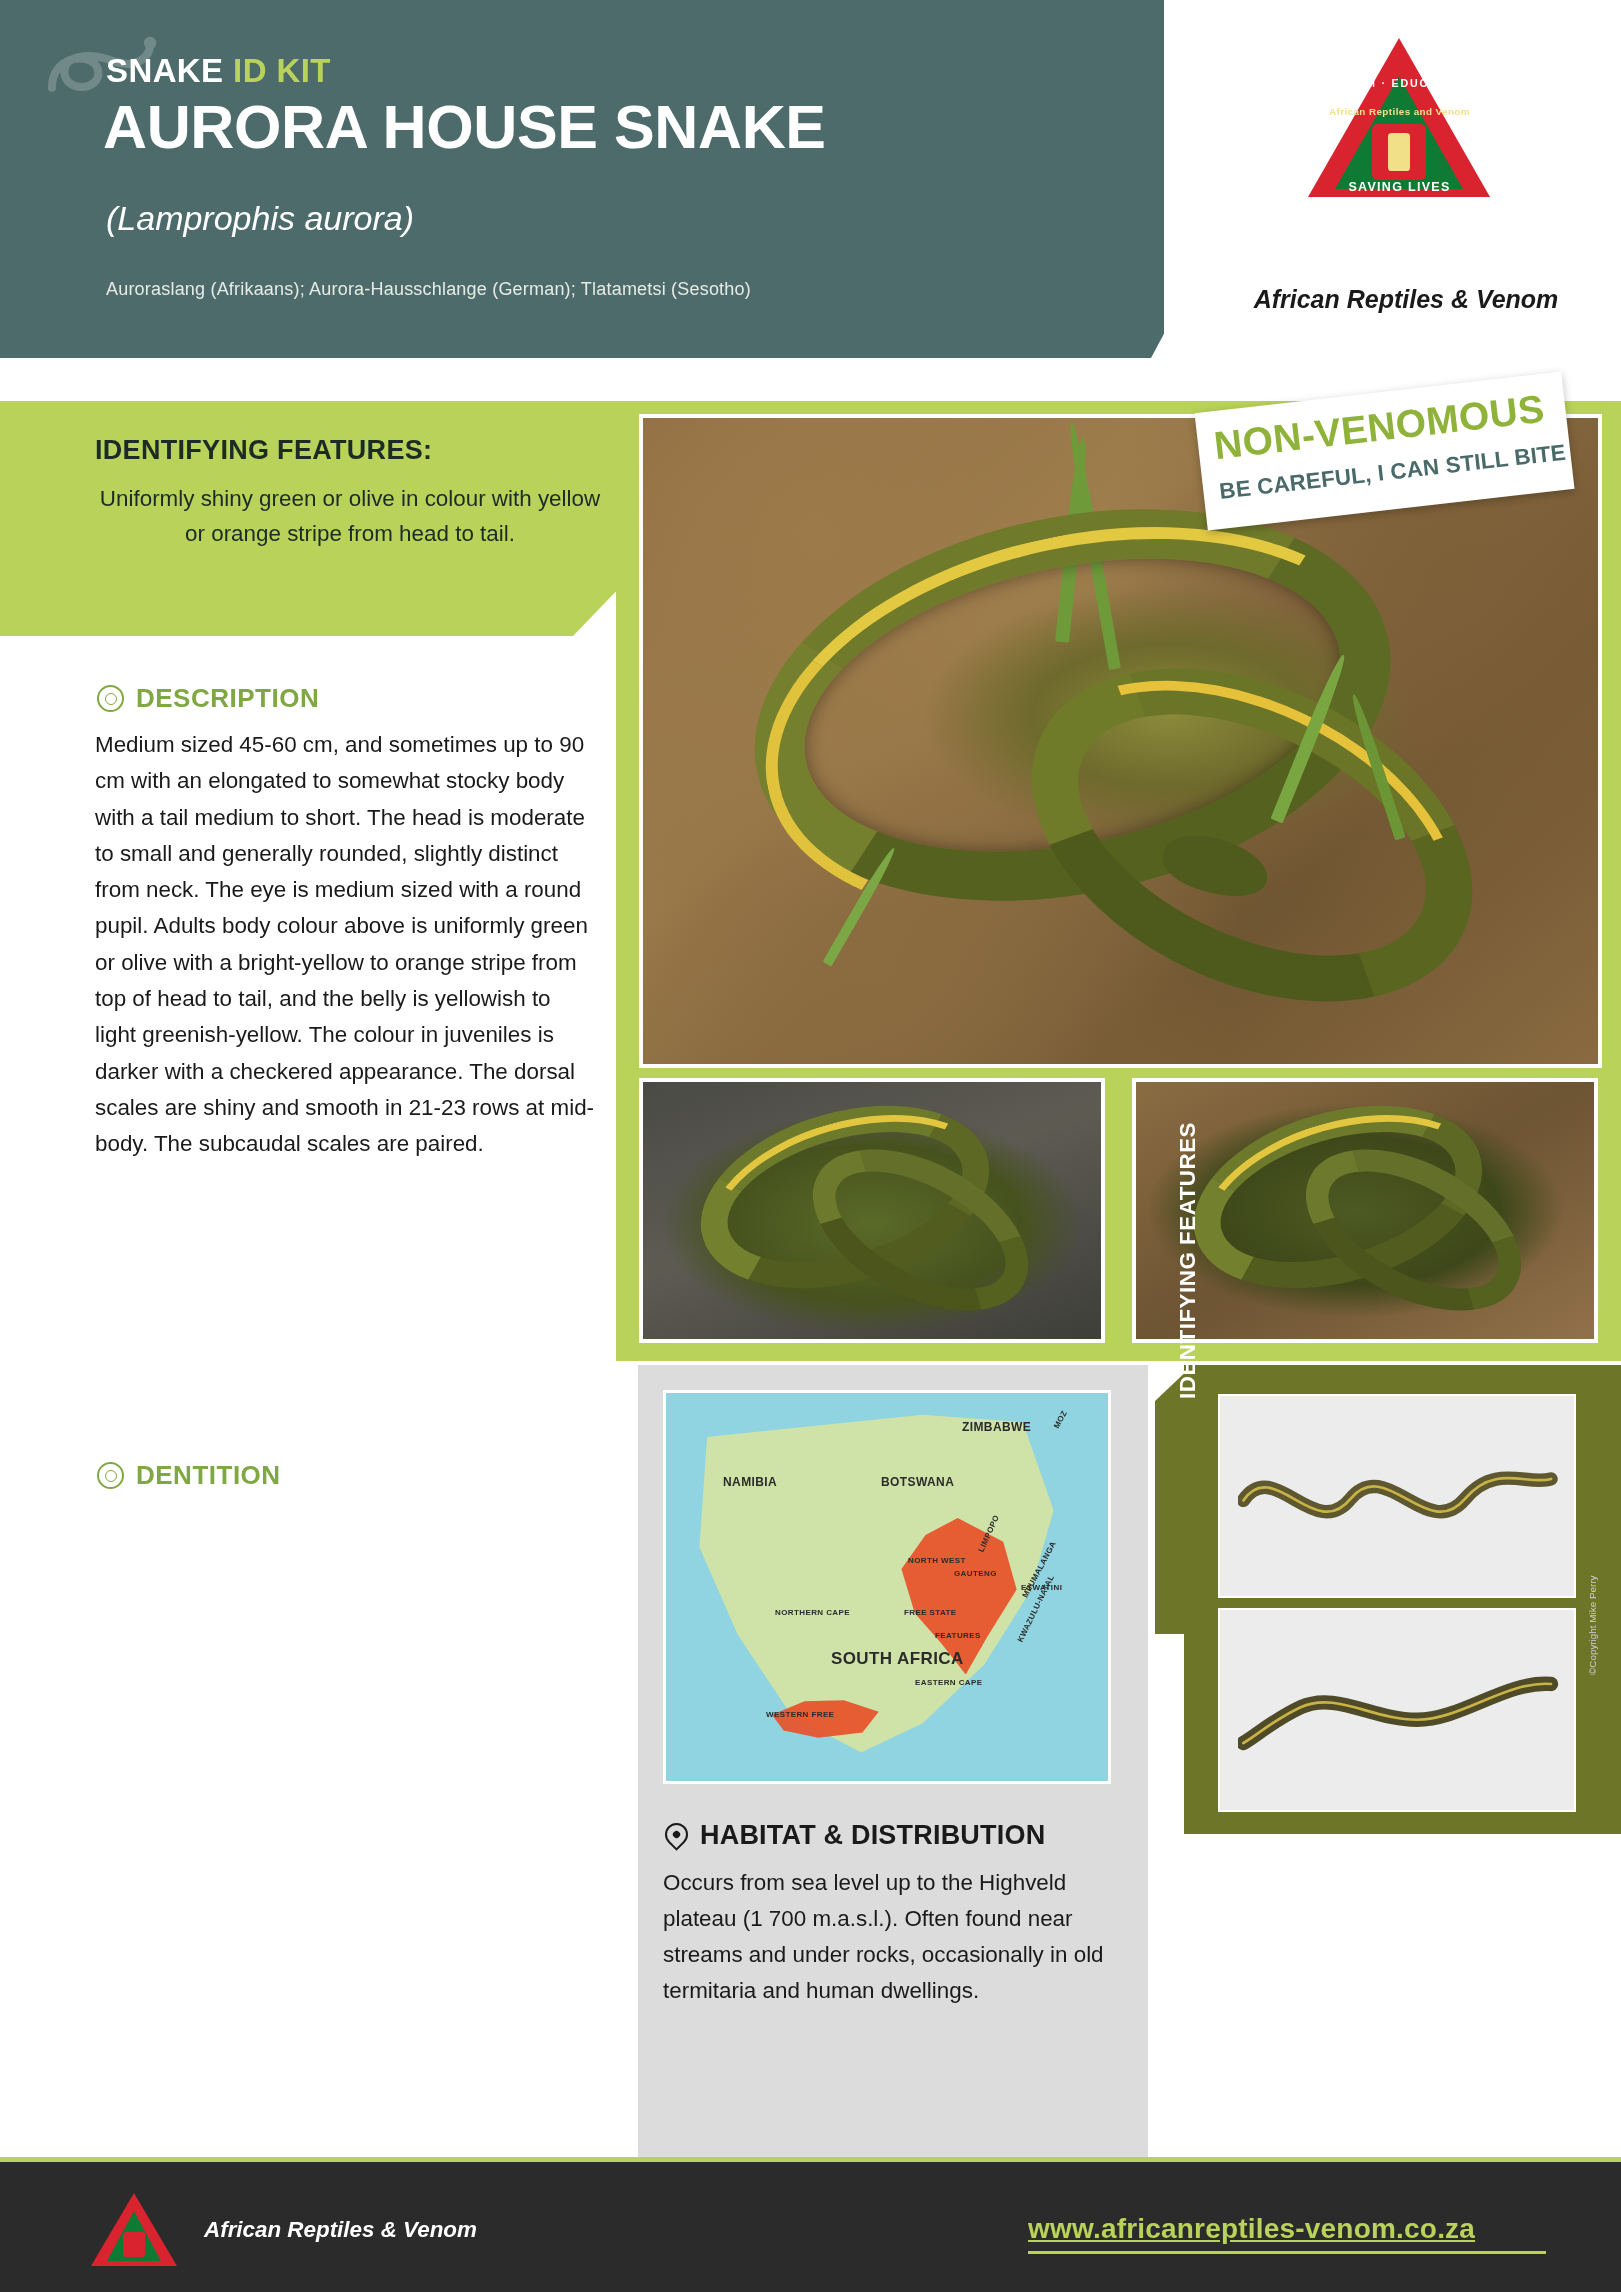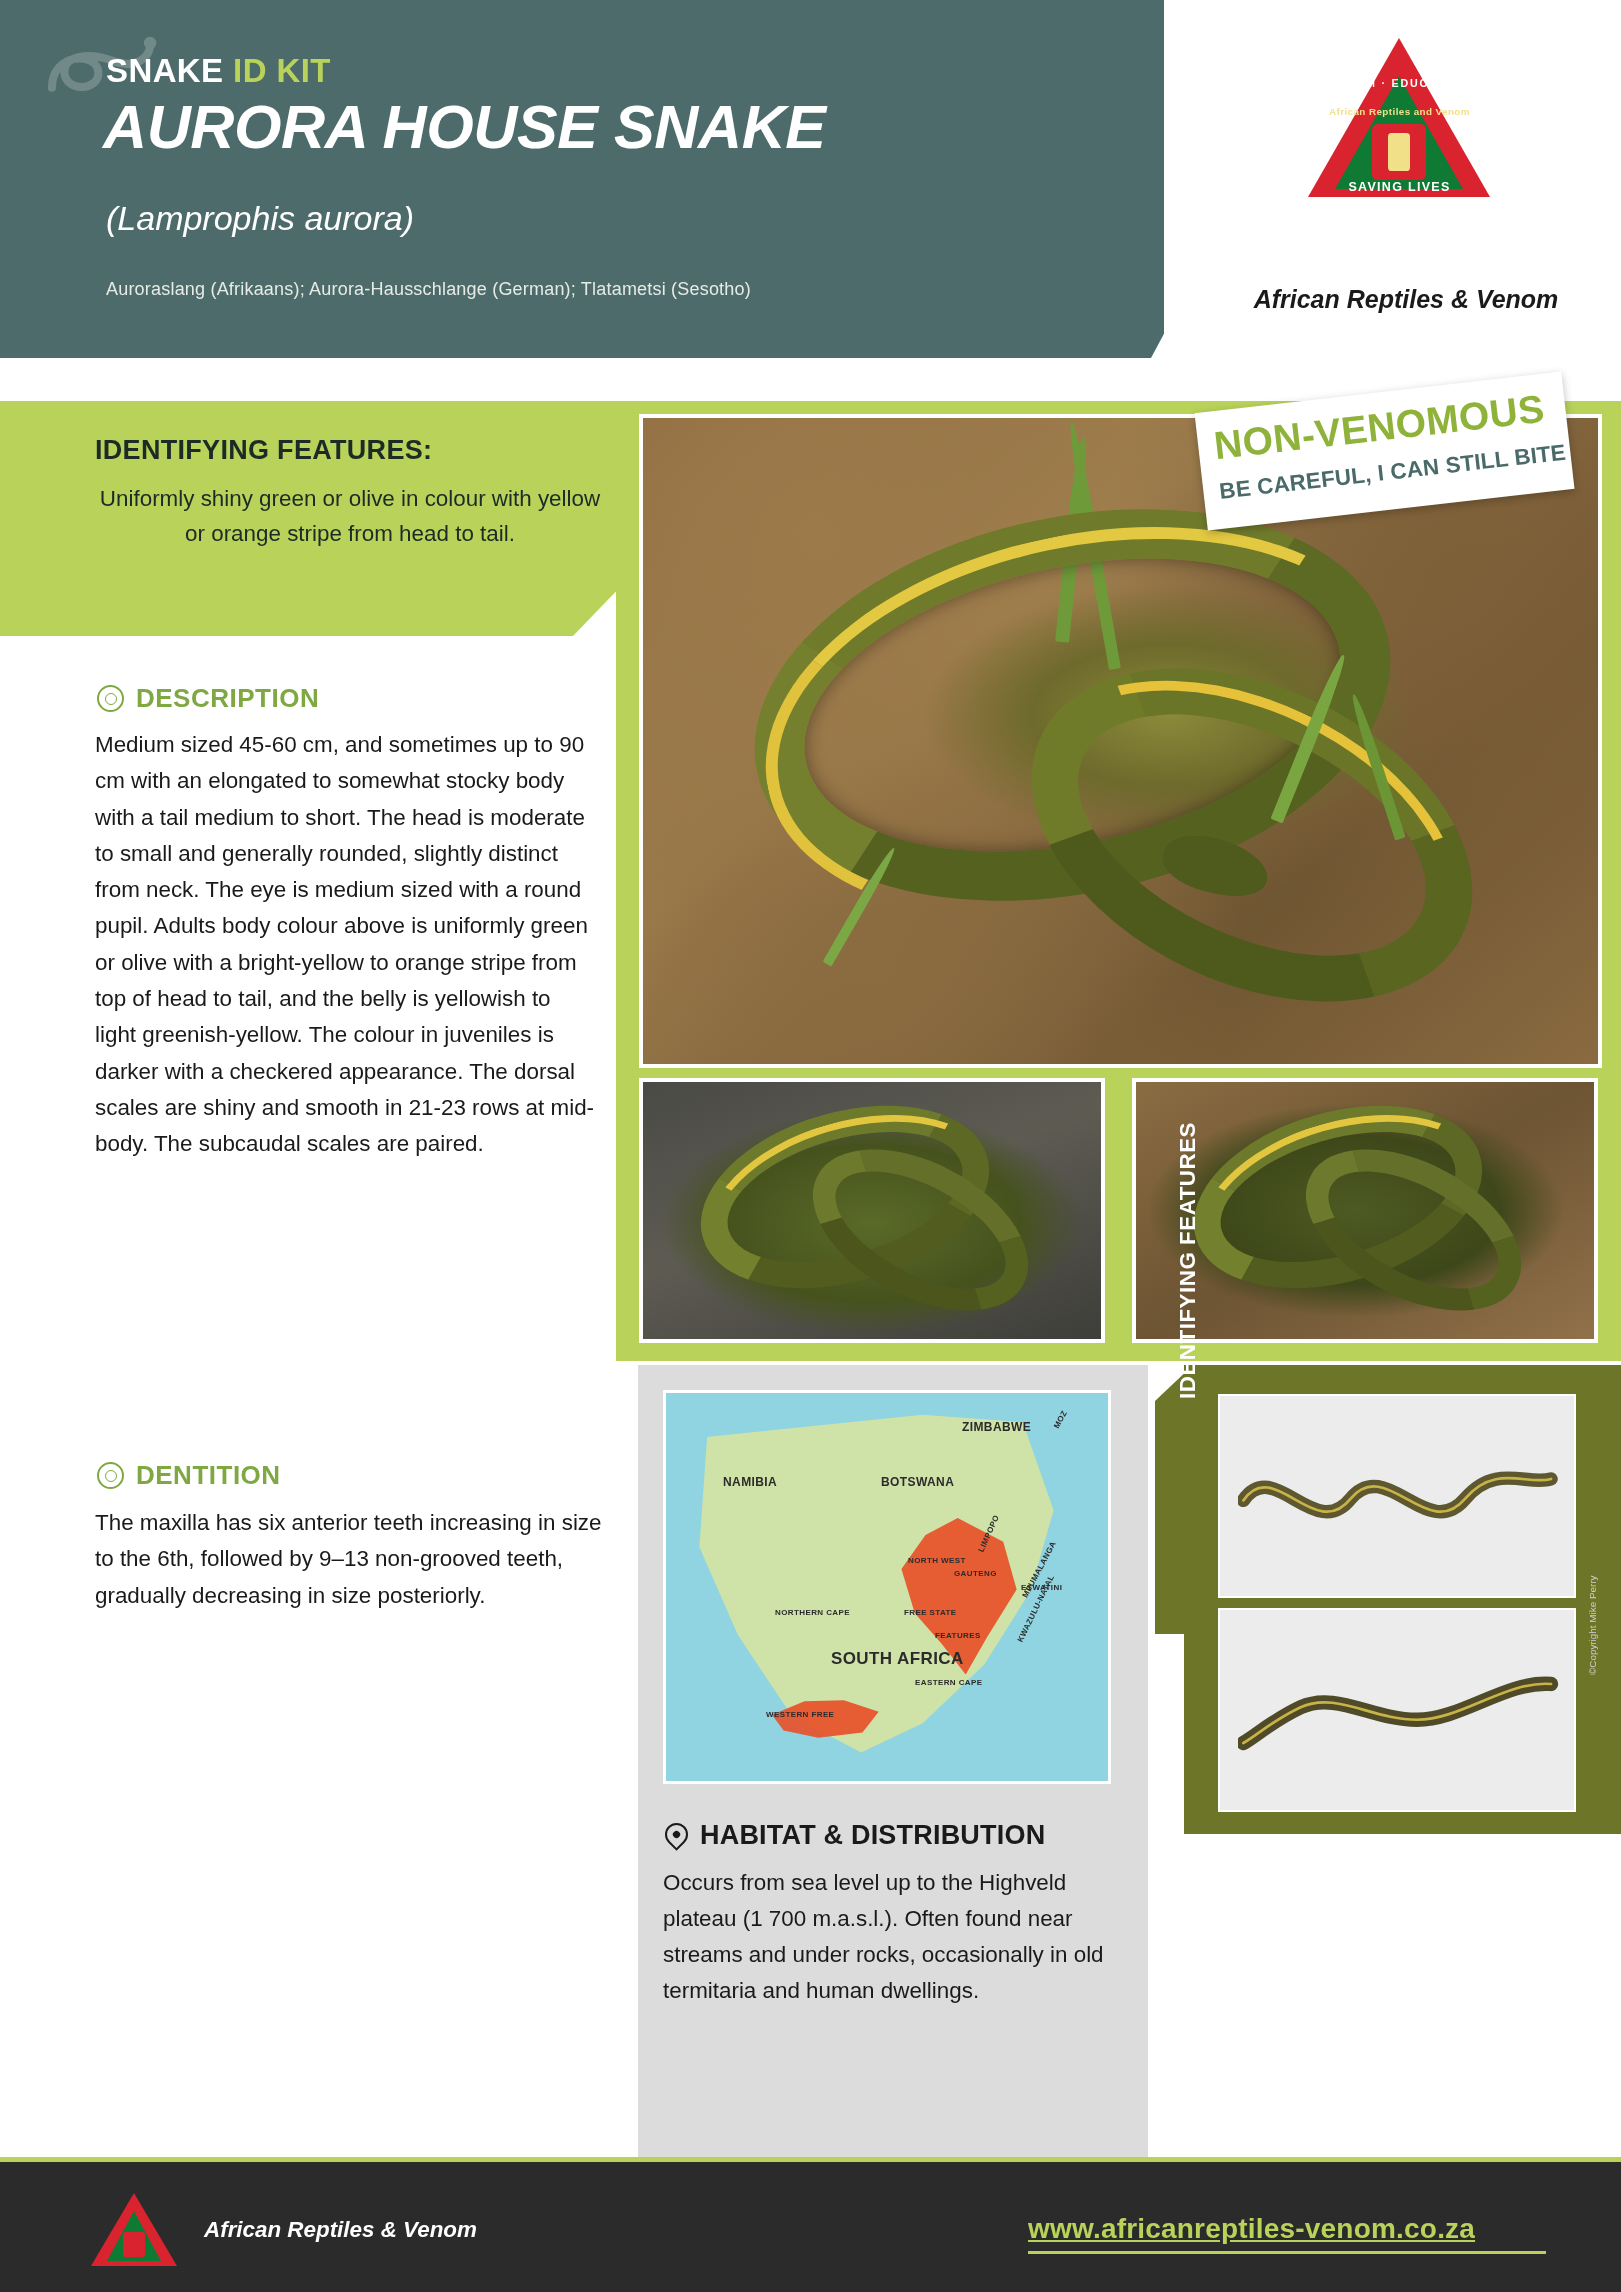--- a/index.html
+++ b/index.html
@@ -64,21 +64,20 @@
   }
   .kit-line .accent { color: #b9d25a; }
   .main-title {
     position: absolute;
     top: 97px; left: 103px;
     font-size: 61px;
     font-weight: bold;
     color: #ffffff;
     letter-spacing: -0.4px;
     line-height: 1;
-    font-style: italic;
   }
   .sci-name {
     position: absolute;
     top: 199px; left: 106px;
     font-size: 34px;
     font-style: italic;
     color: #ffffff;
   }
   .other-names {
     position: absolute;
@@ -633,21 +632,20 @@
   <div class="idfeat-tail"></div>
   <div class="idfeat-title">IDENTIFYING FEATURES:</div>
   <div class="idfeat-text">Uniformly shiny green or olive in colour with yellow or orange stripe from head to tail.</div>
 
   <div class="sec-icon" id="desc-icon"></div>
   <div class="sec-head" id="desc-head">DESCRIPTION</div>
   <div class="body-text" id="desc-body">Medium sized 45-60 cm, and sometimes up to 90 cm with an elongated to somewhat stocky body with a tail medium to short. The head is moderate to small and generally rounded, slightly distinct from neck. The eye is medium sized with a round pupil. Adults body colour above is uniformly green or olive with a bright-yellow to orange stripe from top of head to tail, and the belly is yellowish to light greenish-yellow. The colour in juveniles is darker with a checkered appearance. The dorsal scales are shiny and smooth in 21-23 rows at mid-body.  The subcaudal scales are paired.</div>
 
   <div class="sec-icon" id="dent-icon"></div>
   <div class="sec-head" id="dent-head">DENTITION</div>
-  <div class="body-text" id="dent-body">The maxilla has six anterior teeth increasing in size to the 6th, followed by 9–13 non-grooved teeth, gradually decreasing in size posteriorly.</div>
 
   <div class="photo-green-bg"></div>
 
   <div class="main-photo">
     <div class="grass-blade g1"></div>
     <div class="grass-blade g2"></div>
     <div class="snake-coil sc1"></div>
     <div class="snake-coil sc1b"></div>
     <div class="snake-coil sc2"></div>
     <div class="snake-coil sc2b"></div>

